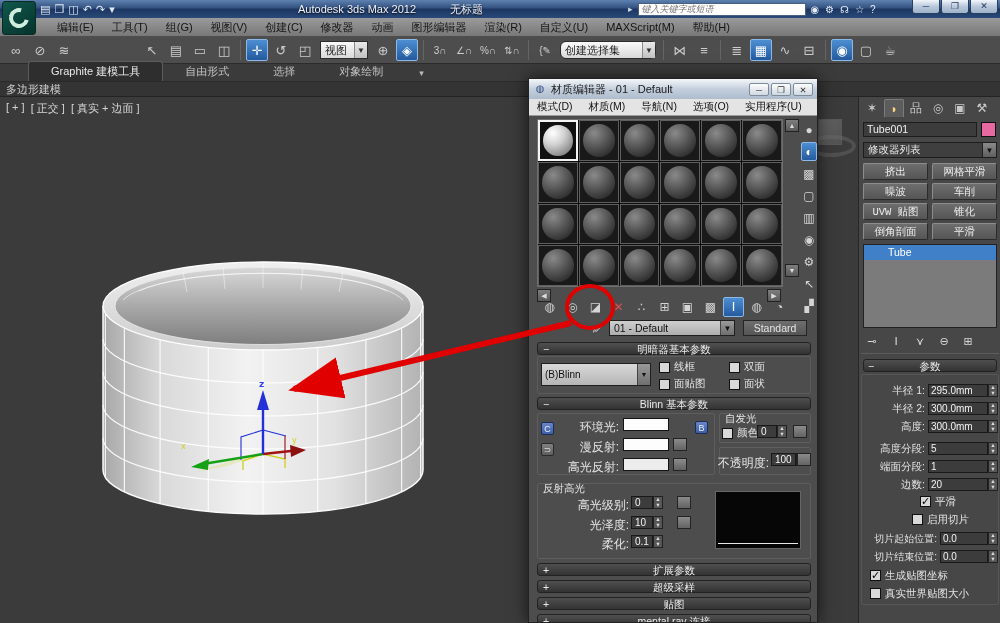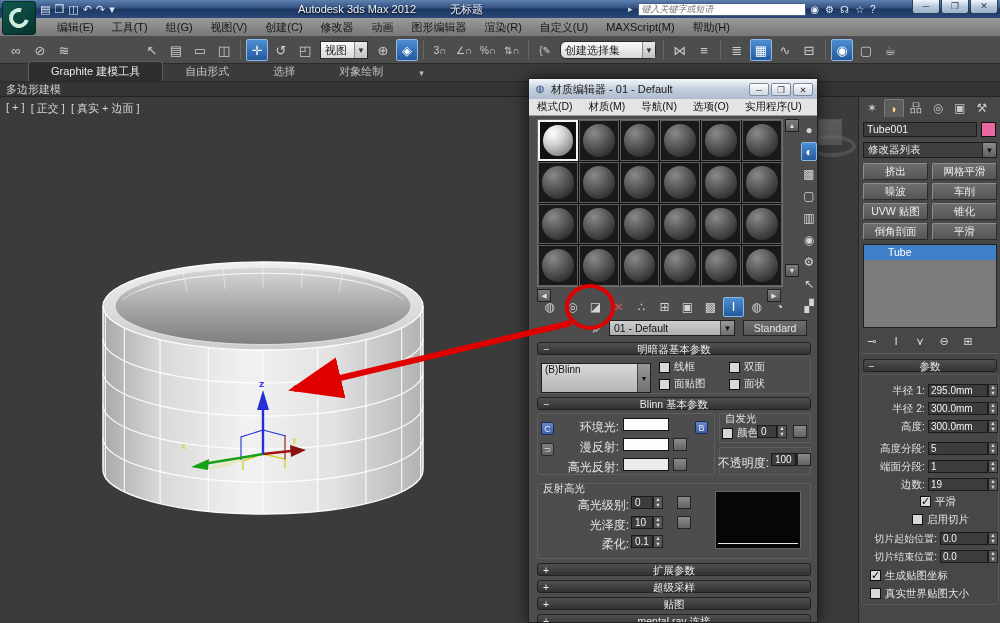--- a/index.html
+++ b/index.html
@@ -76,21 +76,21 @@
     border:1px solid #1d1d1d;color:#f0f0f0;font-size:10.5px;line-height:13px;padding:0 3px;}
   .cp-swatch{position:absolute;left:122px;top:25px;width:15px;height:15px;border:1px solid #111;}
   .cp-modlist{position:absolute;left:4px;top:45px;width:134px;height:16px;background:#3f3f3f;
     border:1px solid #1d1d1d;display:flex;align-items:center;color:#e8e8e8;padding-left:4px;}
   .cp-modlist .dda{margin-left:auto;width:14px;height:100%;background:linear-gradient(#8a8a8a,#5f5f5f);
     display:flex;align-items:center;justify-content:center;font-size:8px;color:#111;border-left:1px solid #222;}
   .modgrid{position:absolute;left:4px;top:66px;width:134px;display:grid;
     grid-template-columns:1fr 1fr;gap:3px 4px;}
   .modbtn{height:17px;background:linear-gradient(#6e6e6e,#555);border:1px solid #2a2a2a;
     border-top-color:#8d8d8d;border-left-color:#8d8d8d;color:#ececec;font-size:10.5px;
-    display:flex;align-items:center;justify-content:center;border-radius:2px;}
+    display:flex;align-items:center;justify-content:center;border-radius:2px;font-family:Liberation Mono, monospace;}
   .stack{position:absolute;left:4px;top:147px;width:134px;height:84px;background:#7b7b7b;
     border:1px solid #222;}
   .stack-item{height:15px;line-height:15px;color:#fff;padding-left:24px;font-size:10.5px;}
   .stack-item.sel{background:#3f80c8;}
   .stack-icons{position:absolute;left:4px;top:236px;display:flex;gap:6px;}
   .stack-icons span{width:18px;height:16px;display:flex;align-items:center;justify-content:center;
     color:#d8d8d8;font-size:11px;}
   .cp-div{position:absolute;left:2px;top:256px;width:138px;height:1px;background:#2a2a2a;border-bottom:1px solid #5d5d5d;}
   .rhead2{position:absolute;left:4px;top:262px;width:134px;height:13px;
     background:linear-gradient(#4f4f4f,#333);border:1px solid #222;border-radius:3px;
@@ -144,22 +144,22 @@
     border:1px solid #1f1f1f;display:flex;align-items:center;color:#111;font-size:10.5px;padding-left:4px;}
   .me-namedd .dda{margin-left:auto;width:14px;height:100%;background:linear-gradient(#9a9a9a,#6f6f6f);
     display:flex;align-items:center;justify-content:center;font-size:8px;color:#111;border-left:1px solid #444;}
   .me-type{position:absolute;left:214px;top:204px;width:64px;height:16px;
     background:linear-gradient(#6f6f6f,#555);border:1px solid #252525;color:#e6e6e6;font-size:10.5px;
     border-radius:0;text-align:center;line-height:14px;}
   .rhead{position:absolute;left:8px;width:274px;height:13px;background:linear-gradient(#4f4f4f,#333);
     border:1px solid #222;border-radius:3px;color:#eaeaea;text-align:center;font-size:10.5px;line-height:12px;}
   .rhead .pm{position:absolute;left:5px;top:0;}
   .rbody{position:absolute;left:8px;width:274px;border:1px solid #5c5c5c;border-radius:2px;background:#4d4d4d;}
-  .shaderdd{position:absolute;left:12px;top:247px;width:110px;height:30px;background:linear-gradient(#d9d9d9,#b5b5b5);
-    border:1px solid #1f1f1f;display:flex;align-items:flex-start;color:#111;font-size:10px;padding-left:3px;z-index:2;}
+  .shaderdd{position:absolute;left:12px;top:247px;width:110px;height:23px;background:linear-gradient(#d9d9d9,#b5b5b5);
+    border:1px solid #1f1f1f;display:flex;align-items:center;color:#111;font-size:10px;padding-left:3px;z-index:2;}
   .shaderdd .dda{margin-left:auto;width:13px;height:100%;background:linear-gradient(#999,#707070);
     display:flex;align-items:center;justify-content:center;font-size:7px;color:#111;border-left:1px solid #444;}
   .mecrow{position:absolute;display:flex;align-items:center;gap:4px;color:#e2e2e2;font-size:10.5px;z-index:2;}
   .mlab{position:absolute;text-align:right;color:#e4e4e4;font-size:12px;z-index:2;}
   .sw{position:absolute;height:13px;border:1px solid #141414;z-index:2;}
   .mbtn{position:absolute;width:14px;height:13px;background:linear-gradient(#8b8b8b,#636363);
     border:1px solid #232323;z-index:2;}
   .lockbtn{position:absolute;width:13px;height:13px;background:linear-gradient(#6a86c9,#3d5ea6);
     border:1px solid #1b2c55;color:#e8f0ff;font-size:9px;text-align:center;line-height:12px;z-index:2;border-radius:2px;}
   .graybtn{position:absolute;width:13px;height:13px;background:linear-gradient(#818181,#5d5d5d);
@@ -422,21 +422,21 @@
       <div class="prow" style="top: 84px;">
         <span class="plabel">端面分段:</span>
         <span class="pfield">1</span>
         <span class="ud">
           <i>▲</i>
           <i>▼</i>
         </span>
       </div>
       <div class="prow" style="top: 102px;">
         <span class="plabel">边数:</span>
-        <span class="pfield">19</span>
+        <span class="pfield">20</span>
         <span class="ud">
           <i>▲</i>
           <i>▼</i>
         </span>
       </div>
       <div class="prow wide" style="top: 156px;">
         <span class="plabel">切片起始位置:</span>
         <span class="pfield">0.0</span>
         <span class="ud">
           <i>▲</i>

